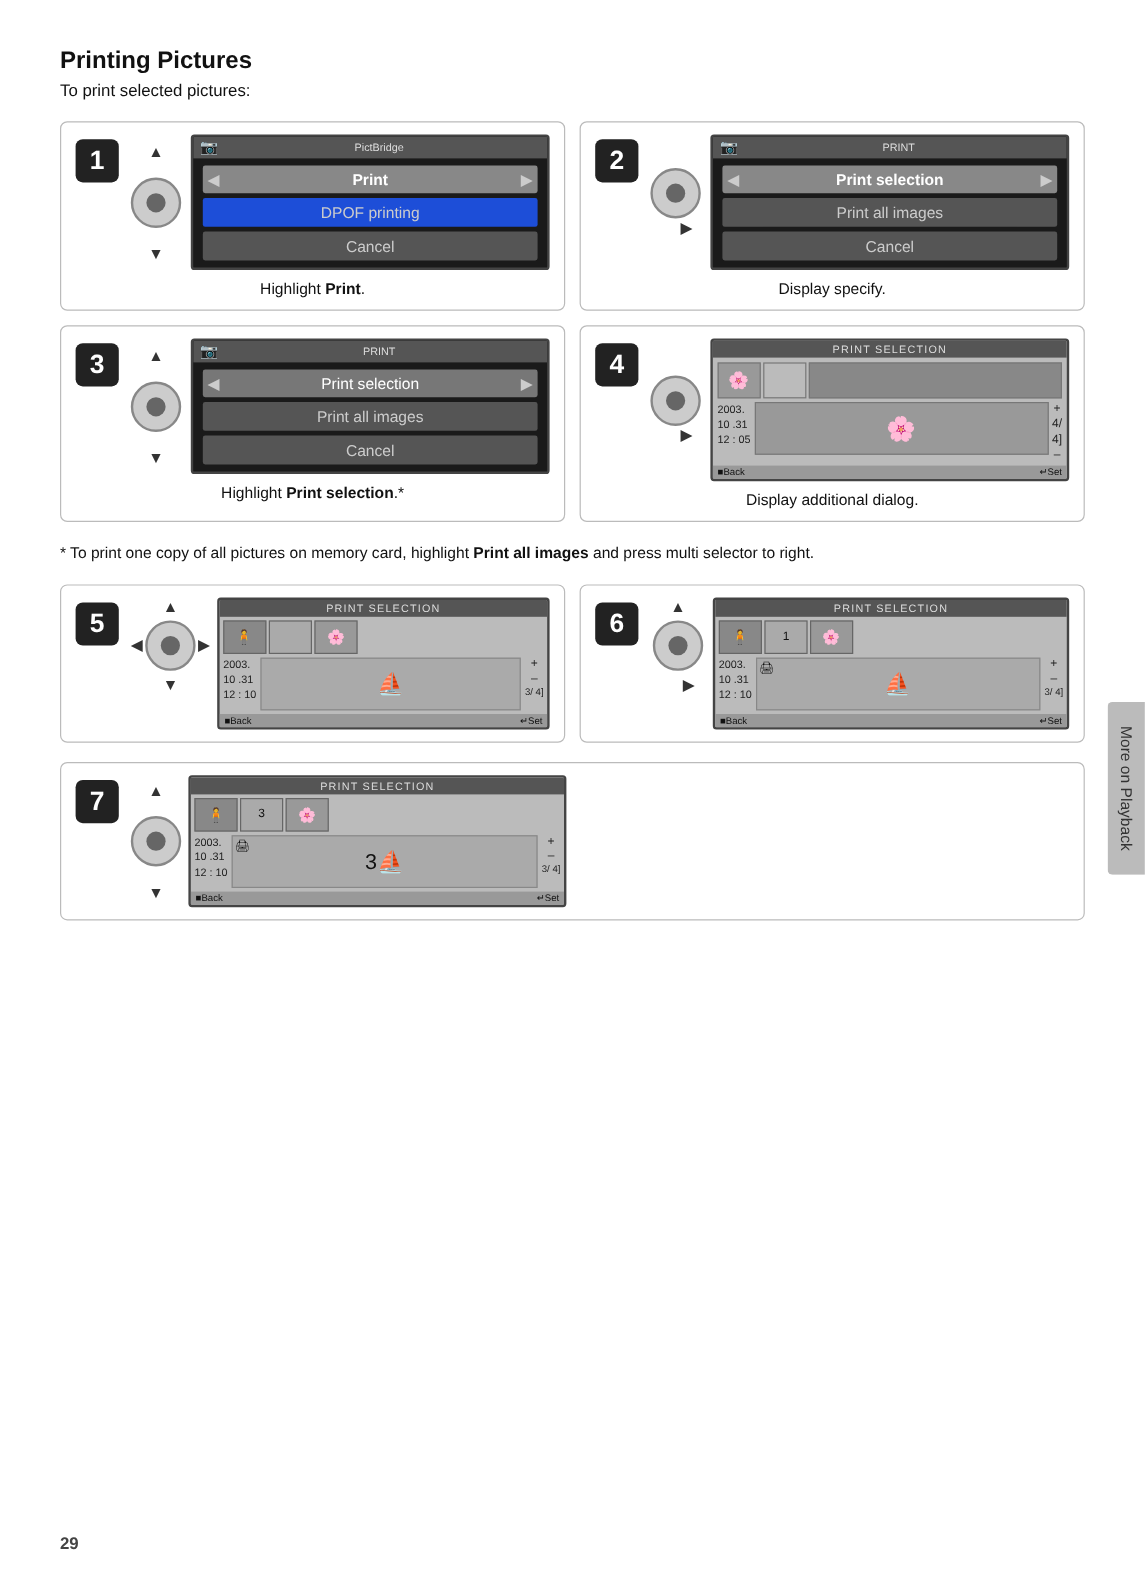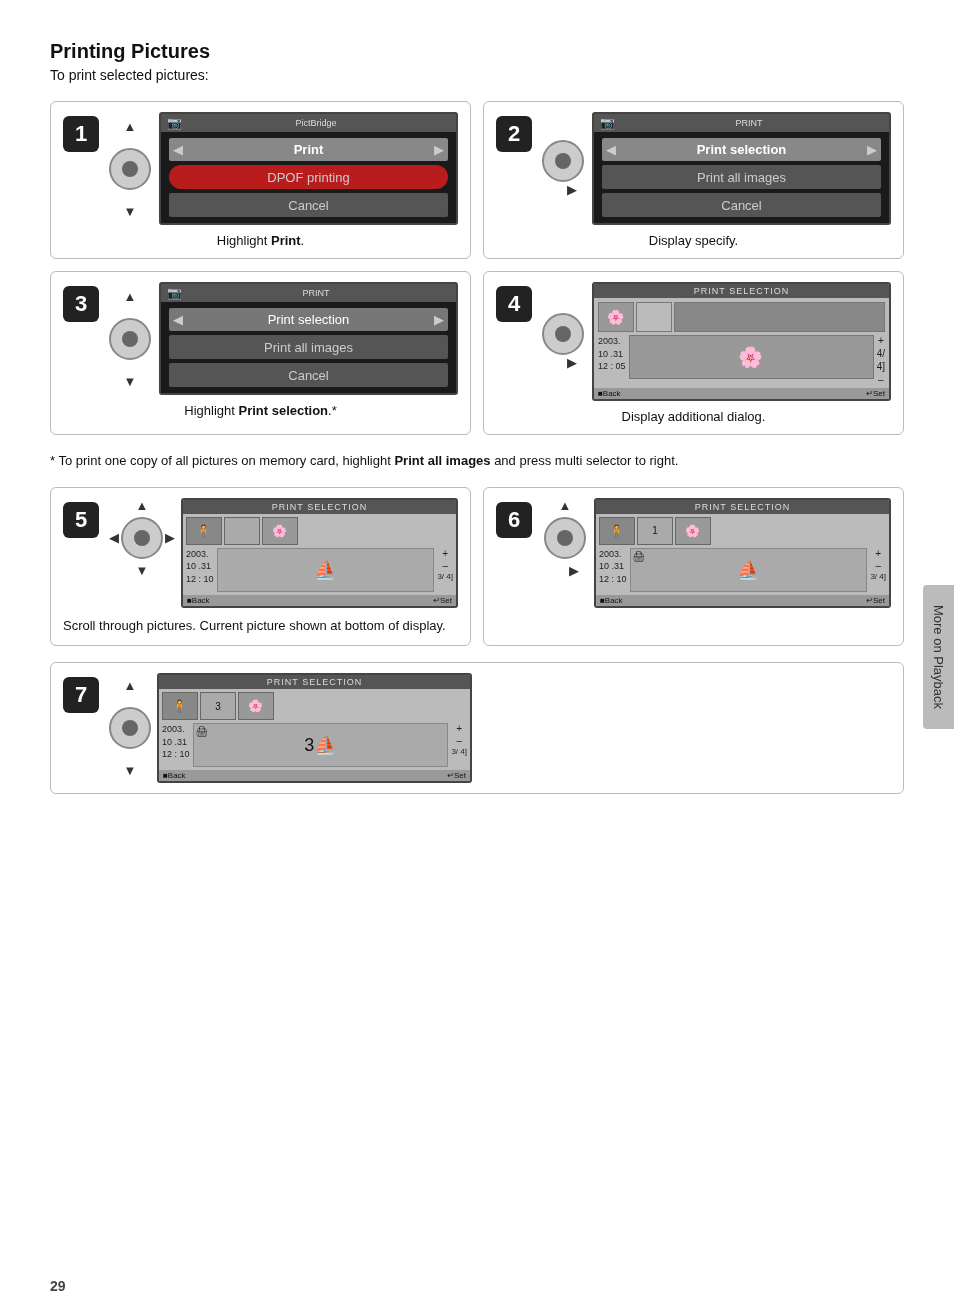--- a/index.html
+++ b/index.html
@@ -165,21 +165,21 @@
         <div class="pictbridge-bar">
           <span style="font-size:12px;color:#ccc;">📷</span>
           <span class="pictbridge-title">PictBridge</span>
         </div>
         <div class="screen-menu">
           <div style="display:flex;align-items:center;justify-content:space-between;background:#888;border-radius:2px;padding:4px 4px;">
             <span style="color:#ccc;font-size:13px;">◀</span>
             <span style="color:#fff;font-size:13px;font-weight:bold;">Print</span>
             <span style="color:#ccc;font-size:13px;">▶</span>
           </div>
-          <div style="background:#b91c1c;border-radius:12px;padding:4px 4px;text-align:center;">
+          <div style="background:#1d4ed8;border-radius:2px;padding:4px 4px;text-align:center;">
             <span style="color:#ccc;font-size:13px;">DPOF printing</span>
           </div>
           <div style="background:#555;border-radius:2px;padding:4px 4px;text-align:center;">
             <span style="color:#ccc;font-size:13px;">Cancel</span>
           </div>
         </div>
       </div>
     </div>
     <div class="step-caption">
       Highlight <strong>Print</strong>.
@@ -341,21 +341,20 @@
             <span>–</span>
             <span style="font-size:8px;">3/   4]</span>
           </div>
         </div>
         <div style="display:flex;flex-direction:row;justify-content:space-between;padding:1px 4px;background:#999;font-size:8px;color:#111;">
           <span>■Back</span>
           <span>↵Set</span>
         </div>
       </div>
     </div>
-    <div style="font-size:13px;margin-top:8px;line-height:1.5;">Scroll through pictures.  Current picture shown at bottom of display.</div>
   </div>
 
   <div class="big-step-box">
     <div class="big-step-inner">
       <div class="step-num">6</div>
       <div style="display:flex;flex-direction:column;align-items:center;margin-right:6px;">
         <span style="font-size:13px;color:#333;">▲</span>
         <div style="display:flex;align-items:center;gap:0;">
           <div class="dpad-wrap" style="margin:4px 2px;">
             <div class="dpad-circle">

